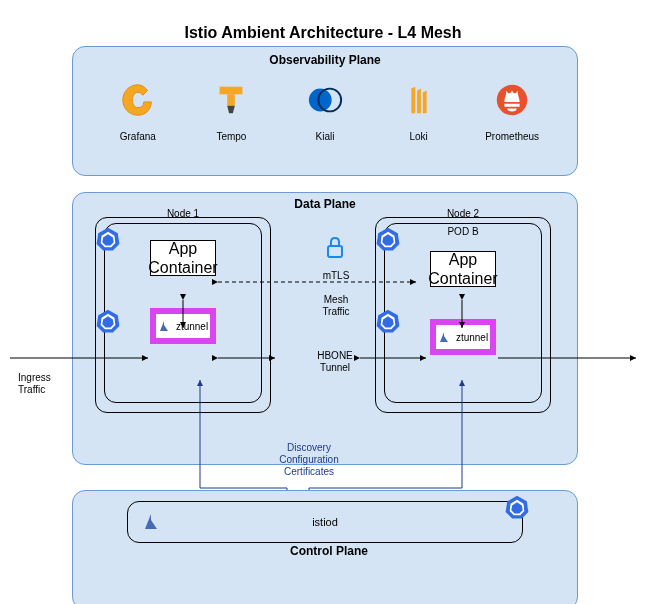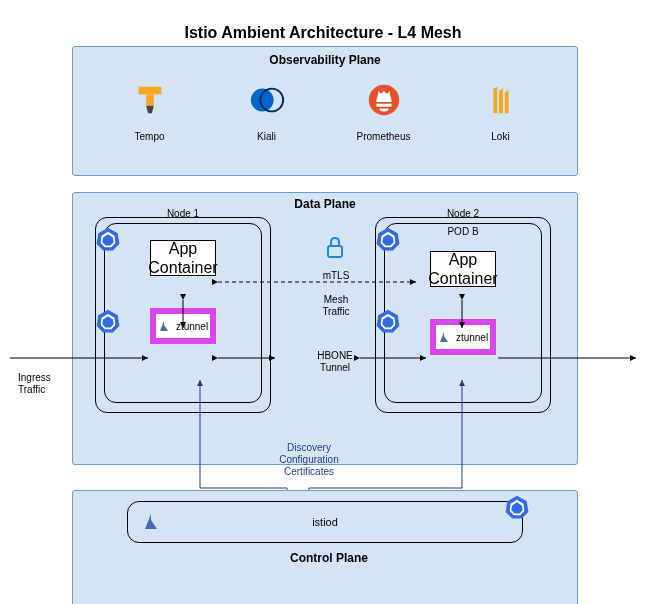--- a/index.html
+++ b/index.html
@@ -1,89 +1,97 @@
 <!DOCTYPE html>
 <html><head>
 <meta charset="utf-8">
 <style>
 * { box-sizing: border-box; margin: 0; padding: 0; }
 body { font-family: Arial, sans-serif; background: #fff; width: 646px; height: 604px; position: relative; font-size: 11px; }
 .title { text-align: center; font-size: 16px; font-weight: bold; padding-top: 24px; }
-.plane { position: absolute; background: #d4e4f5; border: 1px solid #6b9bd1; border-radius: 3px; }
+.plane { position: absolute; background: #d4e4f5; border: 1px solid #6b9bd1; border-radius: 13px; }
 .plane-title { text-align: center; font-weight: bold; font-size: 12px; }
 .obs { left: 72px; top: 46px; width: 506px; height: 130px; padding-top: 6px; }
 .obs-items { display: flex; justify-content: space-around; align-items: flex-end; padding: 14px 18px 0; }
 .obs-item { text-align: center; width: 72px; }
 .obs-icon { width: 38px; height: 38px; margin: 0 auto 12px; }
 .obs-label { font-size: 10px; }
 .data { left: 72px; top: 192px; width: 506px; height: 273px; }
 .data .plane-title { padding-top: 4px; }
 .node { position: absolute; border: 1.5px solid #000; border-radius: 12px; padding: 4px 8px; width: 176px; height: 196px; }
 .node1 { left: 22px; top: 24px; }
 .node2 { left: 302px; top: 24px; }
 .node-title { text-align: center; margin-top: -14px; font-size: 10px; }
 .pod { border: 1.5px solid #000; border-radius: 12px; margin-top: 4px; height: 180px; position: relative; padding: 2px 6px; }
 .pod-title { text-align: center; font-size: 10px; }
 .app { border: 1px solid #000; background: #fff; width: 66px; height: 36px; margin: 14px auto 0; display: flex; flex-direction: column; align-items: center; justify-content: center; font-size: 16px; line-height: 1.2; }
 .zt { border: 6px solid #d946ef; background: #fff; width: 66px; height: 36px; margin: 32px auto 0; display: flex; align-items: center; justify-content: center; font-size: 10px; gap: 6px; }
 .k8s { width: 26px; height: 26px; position: absolute; }
 .k8s svg { width: 100%; height: 100%; }
 .control { left: 72px; top: 490px; width: 506px; height: 120px; }
 .istiod { border: 1.5px solid #000; border-radius: 12px; margin: 10px 54px 0; height: 42px; display: flex; align-items: center; justify-content: center; gap: 12px; position: relative; }
-.ctl-title { font-weight: bold; text-align: center; font-size: 12px; margin-top: 8px; padding-left: 8px; }
+.ctl-title { font-weight: bold; text-align: center; font-size: 12px; margin-top: 1px; padding-left: 8px; }
 .label-mtls { position: absolute; left: 316px; top: 270px; font-size: 10px; text-align: center; width: 40px; }
 .label-mesh { position: absolute; left: 316px; top: 294px; font-size: 10px; text-align: center; width: 40px; line-height: 1.2; }
 .label-hbone { position: absolute; left: 312px; top: 350px; font-size: 10px; text-align: center; width: 46px; line-height: 1.2; }
 .label-ingress { position: absolute; left: 18px; top: 372px; font-size: 10px; text-align: left; width: 50px; line-height: 1.2; }
 .label-disc { position: absolute; left: 269px; top: 442px; font-size: 10px; text-align: center; width: 80px; color: #1e3a8a; line-height: 1.2; }
 svg.conn { position: absolute; pointer-events: none; }
 </style>
 </head>
 <body>
 
 <div class="title">Istio Ambient Architecture - L4 Mesh</div>
 
 <div class="plane obs">
   <div class="plane-title">Observability Plane</div>
   <div class="obs-items">
     <div class="obs-item">
       <div class="obs-icon">
         <svg viewBox="0 0 40 40">
+            <path d="M20 4 C10 4 4 12 4 20 C4 28 10 36 20 36 C28 36 34 30 34 22 L26 22 C26 26 24 28 20 28 C16 28 14 24 14 20 C14 16 16 12 20 12 C22 12 24 13 25 15 L30 10 C28 7 24 4 20 4 Z" fill="#f5a623" stroke="#e08e0b"></path>
+          </svg>
+      </div>
+      <div class="obs-label">Grafana</div>
+    </div>
+    <div class="obs-item">
+      <div class="obs-icon">
+        <svg viewBox="0 0 40 40">
             <rect x="8" y="6" width="24" height="8" fill="#f5a623"></rect>
             <rect x="16" y="14" width="8" height="12" fill="#f5a623"></rect>
             <path d="M16 26 L24 26 L22 34 L18 34 Z" fill="#444"></path>
           </svg>
       </div>
       <div class="obs-label">Tempo</div>
     </div>
     <div class="obs-item">
       <div class="obs-icon">
         <svg viewBox="0 0 40 40">
             <circle cx="15" cy="20" r="12" fill="#0066cc"></circle>
             <circle cx="25" cy="20" r="12" fill="none" stroke="#002b5c" stroke-width="2"></circle>
           </svg>
       </div>
       <div class="obs-label">Kiali</div>
     </div>
     <div class="obs-item">
       <div class="obs-icon">
         <svg viewBox="0 0 40 40">
+            <path d="M12 34 L12 8 L16 6 L16 34 Z M18 34 L18 10 L22 8 L22 34 Z M24 34 L24 12 L28 10 L28 34 Z" fill="#f5a623"></path>
+          </svg>
+      </div>
+      <div class="obs-label">Loki</div>
+    </div>
+    <div class="obs-item">
+      <div class="obs-icon">
+        <svg viewBox="0 0 40 40">
             <circle cx="20" cy="20" r="16" fill="#e6522c"></circle>
             <path d="M14 10 C14 16 12 18 12 22 L28 22 C28 18 26 16 26 10 C24 14 22 14 20 10 C18 14 16 14 14 10 Z M12 24 L28 24 L28 27 L12 27 Z M15 29 L25 29 C25 31 23 32 20 32 C17 32 15 31 15 29 Z" fill="#fff"></path>
           </svg>
       </div>
       <div class="obs-label">Prometheus</div>
-    </div>
-    <div class="obs-item">
-      <div class="obs-icon">
-        <svg viewBox="0 0 40 40">
-            <path d="M12 34 L12 8 L16 6 L16 34 Z M18 34 L18 10 L22 8 L22 34 Z M24 34 L24 12 L28 10 L28 34 Z" fill="#f5a623"></path>
-          </svg>
-      </div>
-      <div class="obs-label">Loki</div>
     </div>
   </div>
 </div>
 
 <div class="plane data">
   <div class="plane-title">Data Plane</div>
   <div class="node node1">
     <div class="node-title">Node 1</div>
     <div class="pod">
       <div class="k8s" style="left:-10px;top:2px"><svg viewBox="0 0 32 32">

